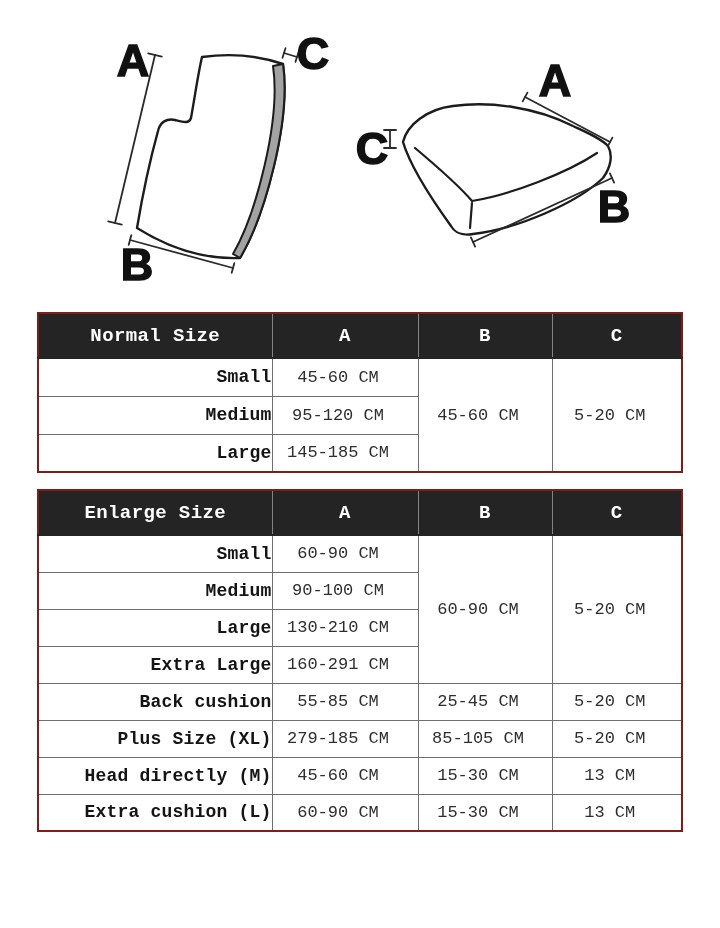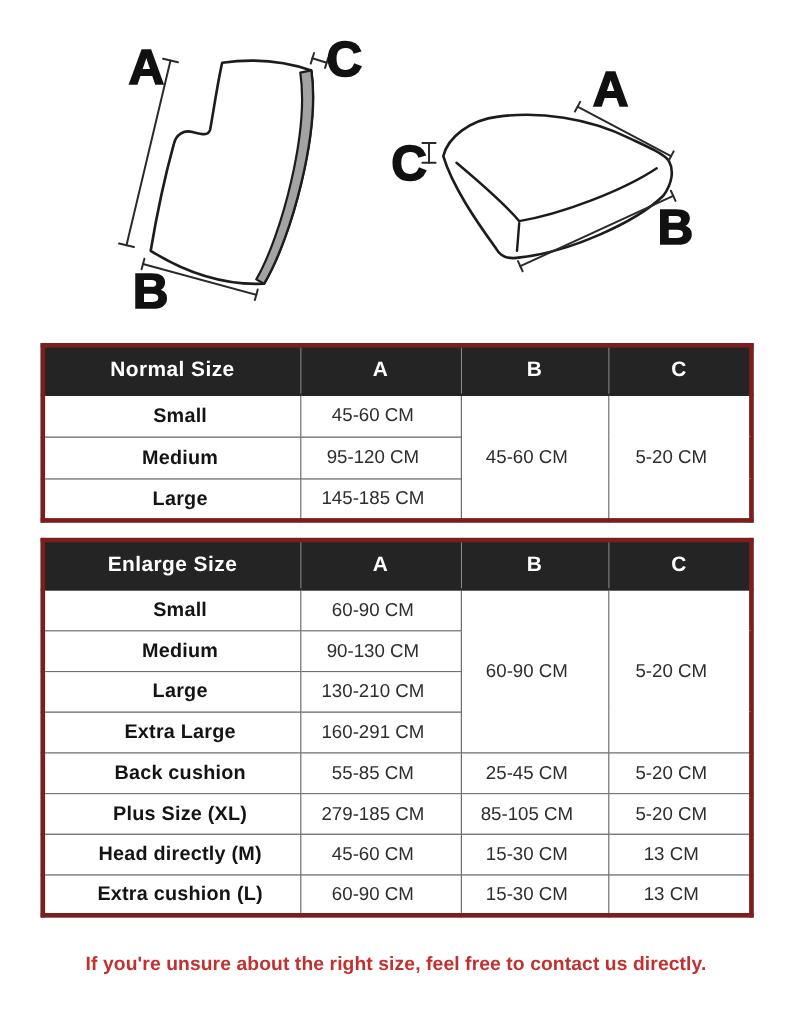--- a/index.html
+++ b/index.html
@@ -23,37 +23,37 @@
     fill:#111;stroke:#111;stroke-width:1.5;text-anchor:middle;
   }
   .sketch{fill:#ffffff;stroke:var(--line-dark);stroke-width:2.4;stroke-linejoin:round;stroke-linecap:round;}
   .band{fill:var(--band-gray);stroke:var(--line-dark);stroke-width:2;stroke-linejoin:round;}
   .seam{fill:none;stroke:var(--line-dark);stroke-width:2.2;stroke-linecap:round;}
   .dim{stroke:#2a2a2a;stroke-width:1.8;stroke-linecap:round;fill:none;}
 
   .size-table{
     position:absolute;left:37px;width:646px;
     border-collapse:collapse;table-layout:fixed;
-    border:4px solid #7f1d1d;background:#0f172a;
+    border:2px solid #7f1d1d;background:#fdba74;font-family:Liberation Mono, monospace;
   }
   .t-normal{top:312px;}
   .t-enlarge{top:489px;}
   .size-table th{
     background:var(--header-bg);color:var(--header-text);
     font-size:19px;font-weight:bold;height:45px;letter-spacing:.4px;
     border-bottom:2px solid #242424;
   }
   .size-table th + th{border-left:1.5px solid #858585;}
   .size-table td{
     border:1.5px solid #6f6f6f;font-size:17px;color:#222;
     height:38px;background:#fff;vertical-align:middle;
   }
   .t-enlarge td{height:37px;}
   td.label{
-    font-weight:bold;text-align:center;padding-left:14px;
+    font-weight:bold;text-align:right;padding-left:14px;
     font-size:18px;color:#141414;letter-spacing:.2px;
   }
   td.val{text-align:center;padding-right:14px;color:#2e2e2e;}
   .footer-note{
     position:absolute;left:0;top:866px;width:720px;text-align:center;
     color:var(--accent-red);font-weight:bold;font-size:17.5px;letter-spacing:.1px;
   }
 </style>
 </head>
 <body>
@@ -177,21 +177,21 @@
     </thead>
     <tbody>
       <tr>
         <td class="label">Small</td>
         <td class="val">60-90 CM</td>
         <td class="val" rowspan="4">60-90 CM</td>
         <td class="val" rowspan="4">5-20 CM</td>
       </tr>
       <tr>
         <td class="label">Medium</td>
-        <td class="val">90-130 CM</td>
+        <td class="val">90-100 CM</td>
       </tr>
       <tr>
         <td class="label">Large</td>
         <td class="val">130-210 CM</td>
       </tr>
       <tr>
         <td class="label">Extra Large</td>
         <td class="val">160-291 CM</td>
       </tr>
       <tr>
@@ -214,14 +214,13 @@
       </tr>
       <tr>
         <td class="label">Extra cushion (L)</td>
         <td class="val">60-90 CM</td>
         <td class="val">15-30 CM</td>
         <td class="val">13 CM</td>
       </tr>
     </tbody>
   </table>
 
-  <div class="footer-note">If you're unsure about the right size, feel free to contact us directly.</div>
 </div>
 
 </body></html>

